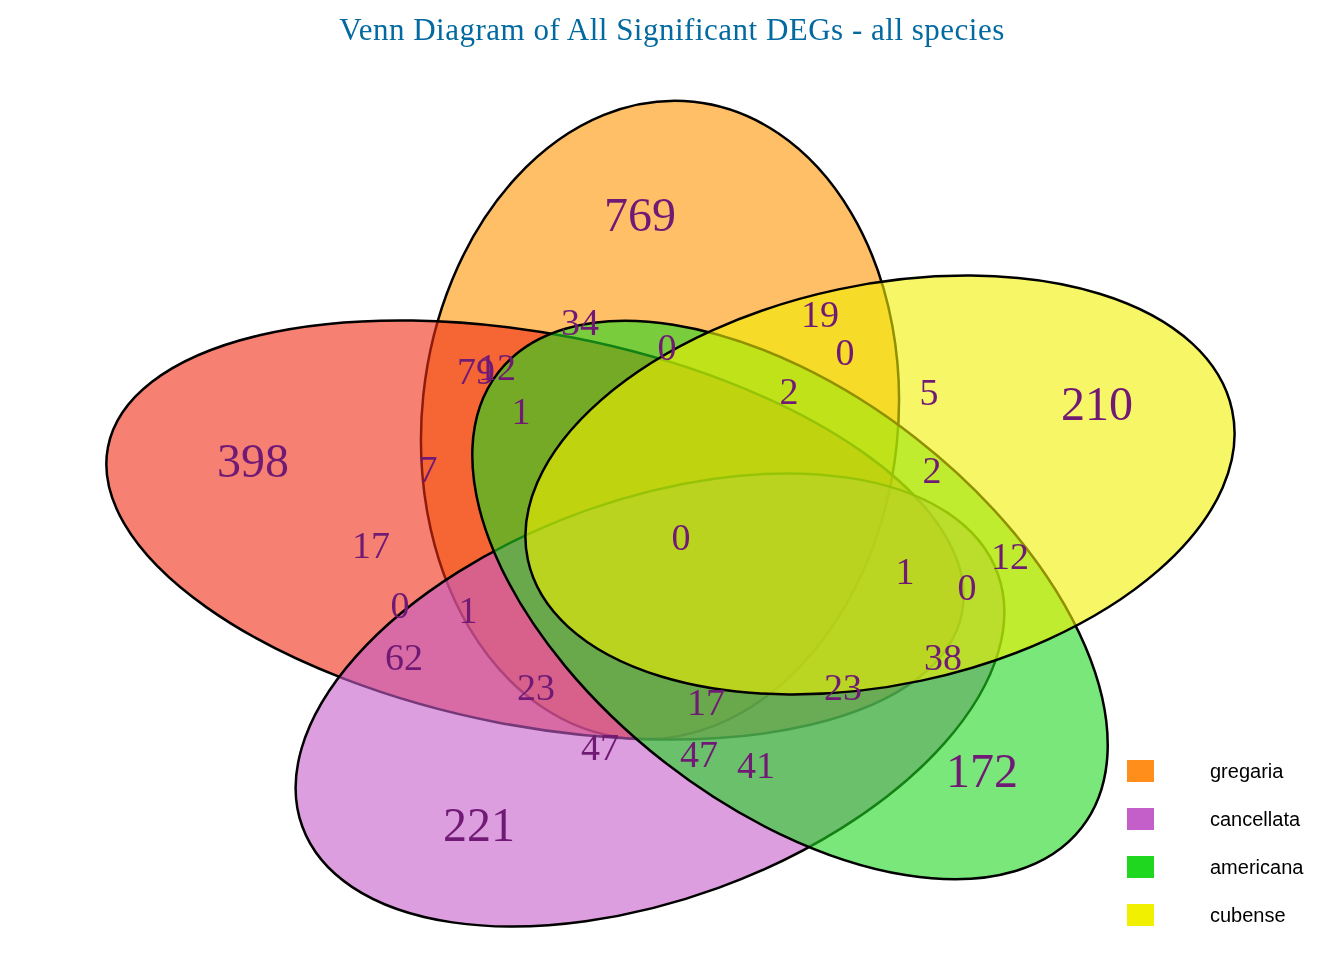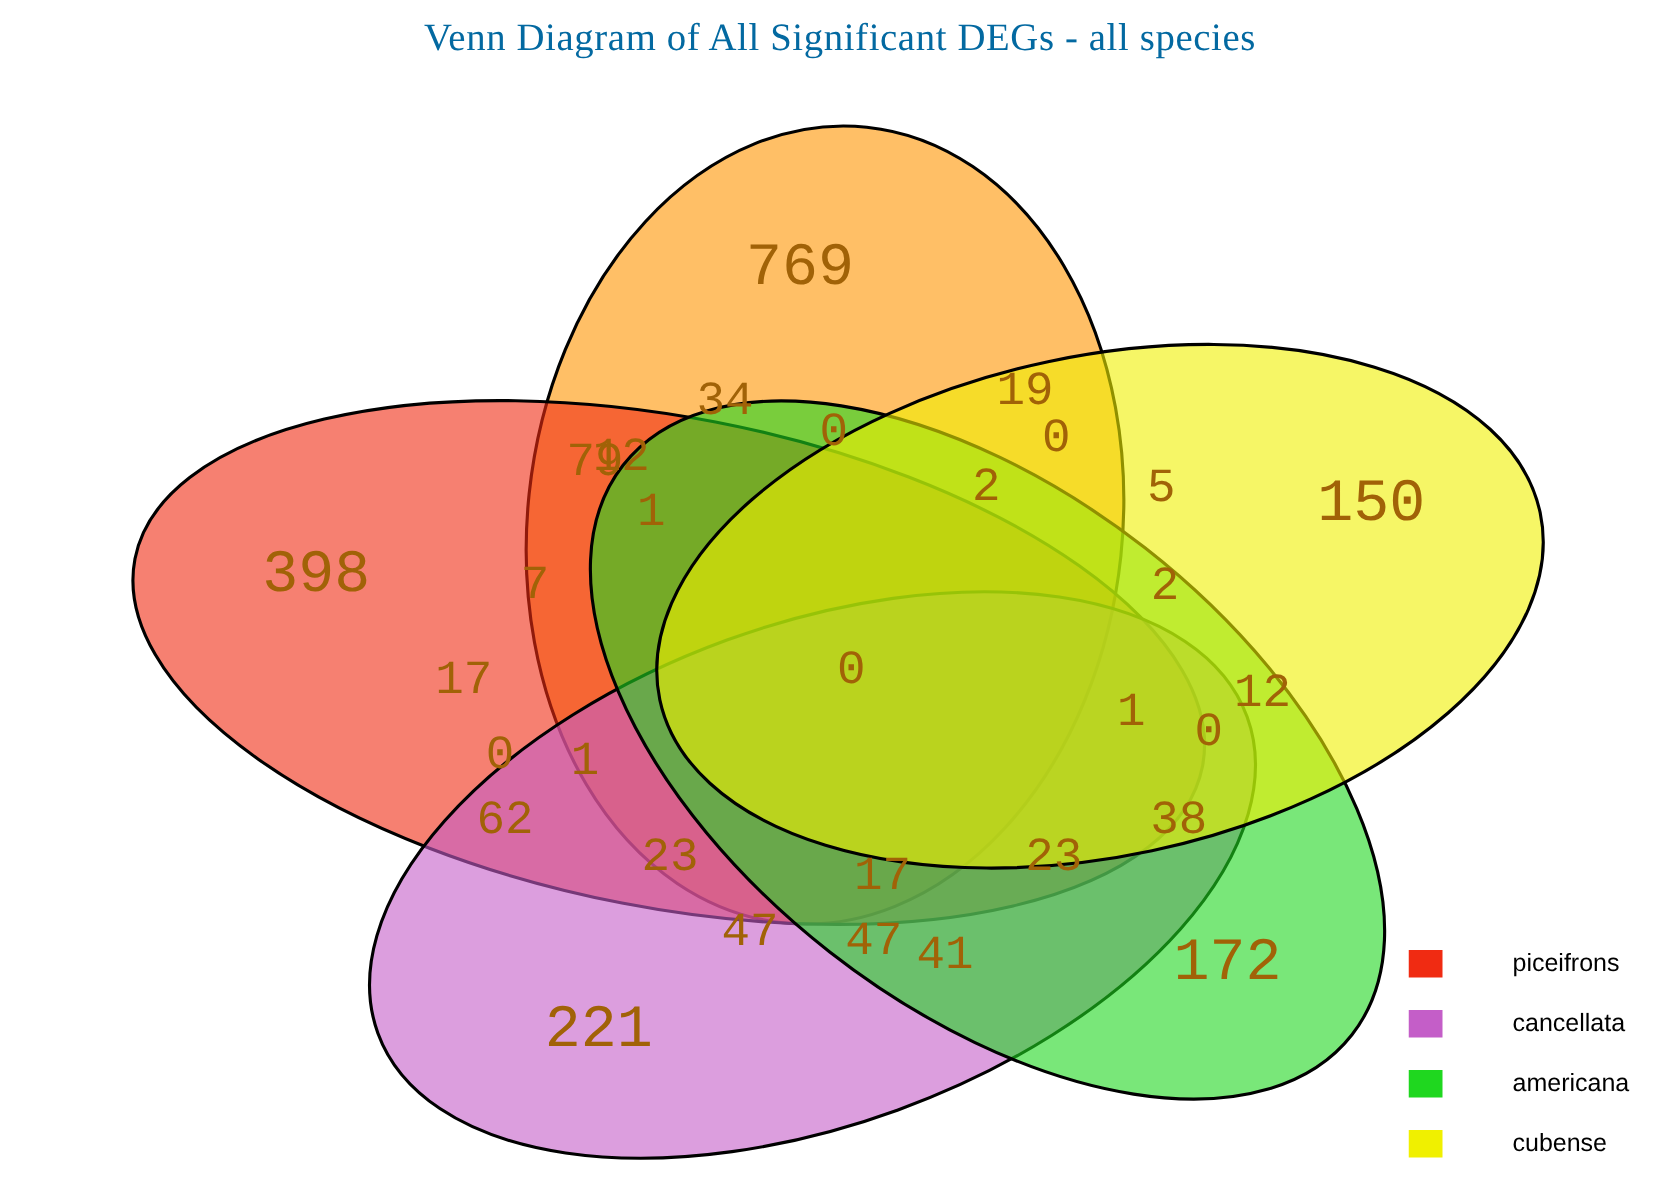--- a/index.html
+++ b/index.html
@@ -9,21 +9,21 @@
   }
   .stage{position:absolute;inset:0;}
   .title{
     position:absolute;top:12px;left:0;width:100%;text-align:center;
     font-size:31px;color:#0369a1;letter-spacing:0.5px;
   }
   #venn-svg{position:absolute;left:0;top:0;}
   #labels{position:absolute;inset:0;pointer-events:none;}
   .region-label{
     position:absolute;transform:translate(-50%,-50%);
-    font-size:38px;color:#a16207;white-space:nowrap;line-height:1;font-family:Liberation Mono, monospace;
+    font-size:38px;color:#701a75;white-space:nowrap;line-height:1;
   }
   .region-label.big{font-size:48px;}
   .legend{position:absolute;left:1127px;top:747px;}
   .legend-row{display:flex;align-items:center;height:48px;}
   .legend-swatch{width:27px;height:22px;margin-right:56px;flex:0 0 auto;}
   .legend-label{
     font-family:"Liberation Sans", sans-serif;font-size:20px;color:#000;
     white-space:nowrap;
   }
 </style>
@@ -44,21 +44,21 @@
   <div id="labels">
       <span class="region-label big" style="left: 640px; top: 215px;">769</span>
       <span class="region-label" style="left: 580px; top: 322px;">34</span>
       <span class="region-label" style="left: 820px; top: 314px;">19</span>
       <span class="region-label" style="left: 667px; top: 347px;">0</span>
       <span class="region-label" style="left: 845px; top: 352px;">0</span>
       <span class="region-label" style="left: 432px; top: 371px; margin-left: 44px;">79</span>
       <span class="region-label" style="left: 497px; top: 367px;">12</span>
       <span class="region-label" style="left: 789px; top: 391px;">2</span>
       <span class="region-label" style="left: 929px; top: 392px;">5</span>
-      <span class="region-label big" style="left: 1097px; top: 404px;">150</span>
+      <span class="region-label big" style="left: 1097px; top: 404px;">210</span>
       <span class="region-label" style="left: 521px; top: 411px;">1</span>
       <span class="region-label" style="left: 428px; top: 469px;">7</span>
       <span class="region-label big" style="left: 253px; top: 461px; text-align: right;">398</span>
       <span class="region-label" style="left: 932px; top: 470px;">2</span>
       <span class="region-label" style="left: 371px; top: 545px;">17</span>
       <span class="region-label" style="left: 681px; top: 537px;">0</span>
       <span class="region-label" style="left: 905px; top: 571px;">1</span>
       <span class="region-label" style="left: 1010px; top: 556px;">12</span>
       <span class="region-label" style="left: 967px; top: 587px;">0</span>
       <span class="region-label" style="left: 400px; top: 605px;">0</span>
@@ -70,22 +70,22 @@
       <span class="region-label" style="left: 843px; top: 687px;">23</span>
       <span class="region-label" style="left: 600px; top: 747px;">47</span>
       <span class="region-label" style="left: 699px; top: 754px;">47</span>
       <span class="region-label" style="left: 756px; top: 765px;">41</span>
       <span class="region-label big" style="left: 479px; top: 825px;">221</span>
       <span class="region-label big" style="left: 982px; top: 771px;">172</span>
     </div>
 
   <div class="legend" id="legend">
       <div class="legend-row">
-        <span class="legend-swatch" style="background: rgb(240, 43, 18);"></span>
-        <span class="legend-label">piceifrons</span>
+        <span class="legend-swatch" style="background: rgb(255, 143, 26);"></span>
+        <span class="legend-label">gregaria</span>
       </div>
       <div class="legend-row">
         <span class="legend-swatch" style="background: rgb(196, 94, 200);"></span>
         <span class="legend-label">cancellata</span>
       </div>
       <div class="legend-row">
         <span class="legend-swatch" style="background: rgb(31, 215, 31);"></span>
         <span class="legend-label">americana</span>
       </div>
       <div class="legend-row">

